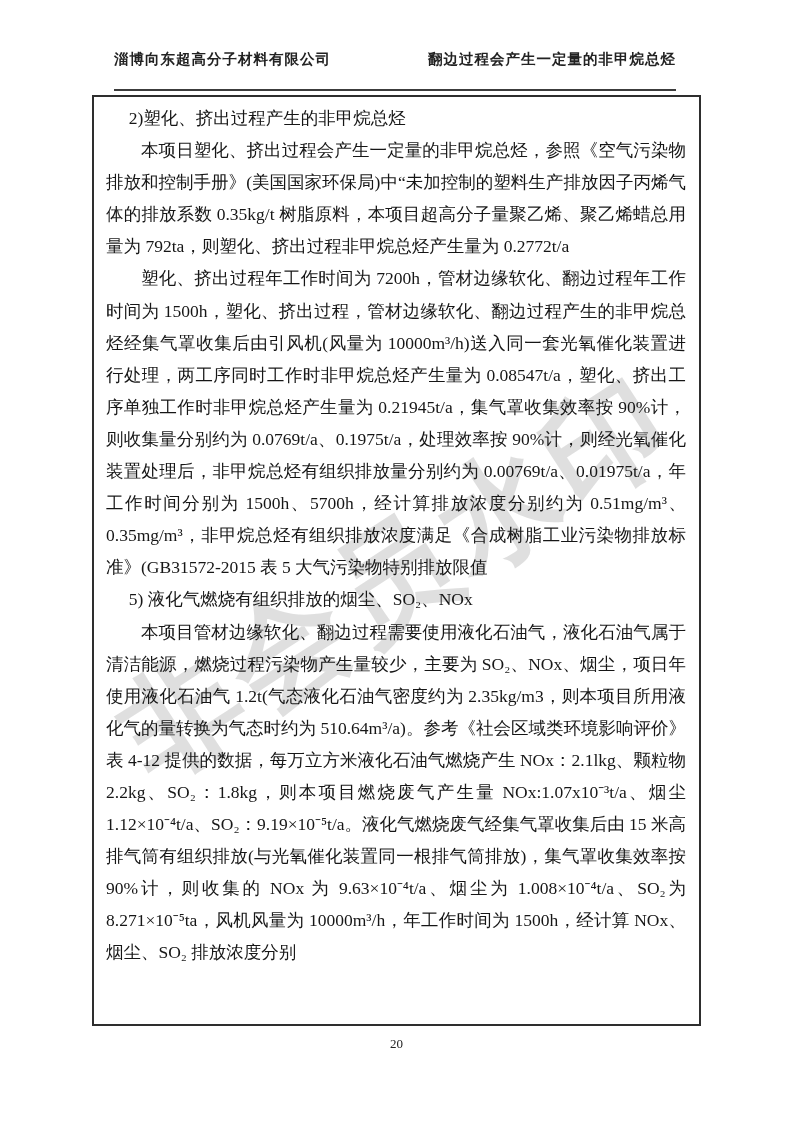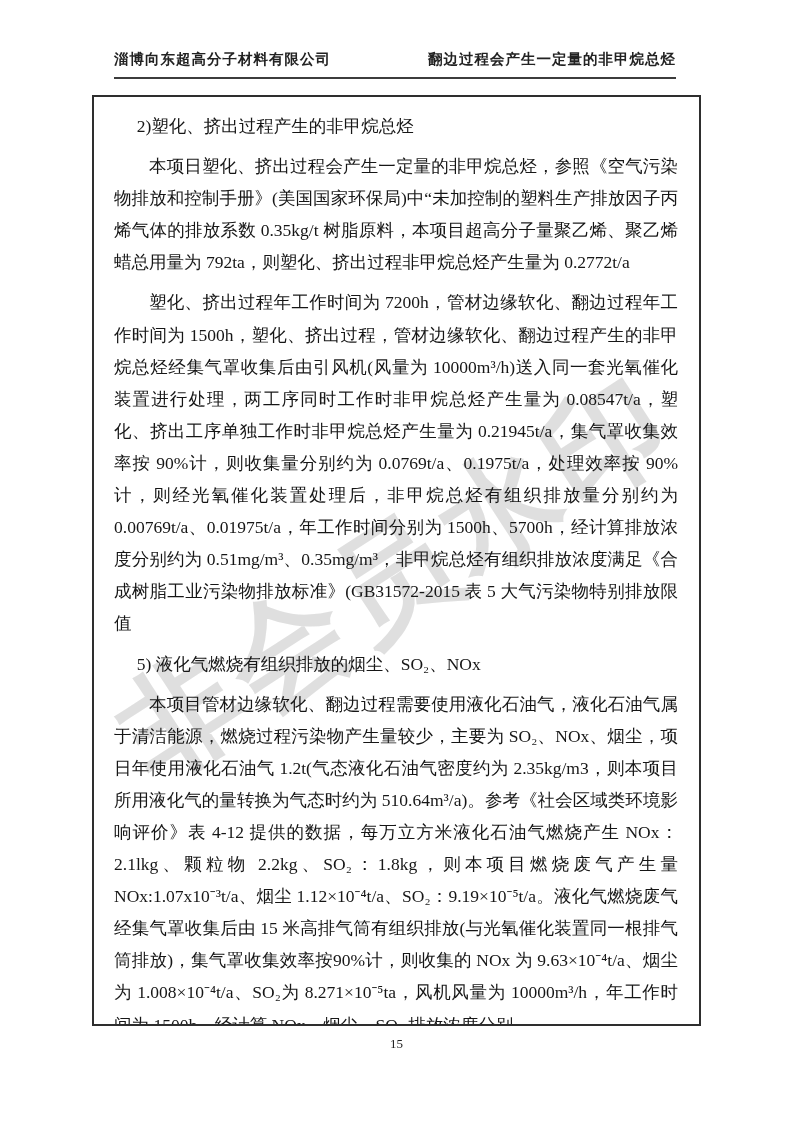--- a/index.html
+++ b/index.html
@@ -14,21 +14,21 @@
     color: #1a1a1a;
   }
   .doc-header {
     position: absolute;
     top: 50px;
     left: 114px;
     width: 562px;
     display: flex;
     justify-content: space-between;
     align-items: flex-end;
-    padding-bottom: 8px;
+    padding-bottom: 20px;
     border-bottom: 2px solid #3c3c3c;
     font-size: 14.5px;
     font-weight: bold;
     color: #222222;
     letter-spacing: 1px;
     z-index: 2;
   }
   .content-box {
     position: absolute;
     left: 92px;
@@ -36,21 +36,21 @@
     width: 609px;
     height: 931px;
     box-sizing: border-box;
     border: 2px solid #2e2e2e;
     padding: 5px 13px 0 12px;
     background: transparent;
     z-index: 1;
     overflow: hidden;
   }
   .content-box p {
-    margin: 8px;
+    margin: 0;
     font-size: 17.5px;
     line-height: 32.1px;
     text-align: justify;
     color: #161616;
   }
   .content-box p.heading { text-indent: 1.3em; }
   .content-box p.paragraph { text-indent: 2em; font-family: Liberation Serif, serif; }
   .watermark {
     position: absolute;
     left: 50%;
@@ -91,15 +91,15 @@
   <div class="content-box">
     <div>
         <p class="heading">2)塑化、挤出过程产生的非甲烷总烃</p>
         <p class="paragraph">本项日塑化、挤出过程会产生一定量的非甲烷总烃，参照《空气污染物排放和控制手册》(美国国家环保局)中“未加控制的塑料生产排放因子丙烯气体的排放系数 0.35kg/t 树脂原料，本项目超高分子量聚乙烯、聚乙烯蜡总用量为 792ta，则塑化、挤出过程非甲烷总烃产生量为 0.2772t/a</p>
         <p class="paragraph">塑化、挤出过程年工作时间为 7200h，管材边缘软化、翻边过程年工作时间为 1500h，塑化、挤出过程，管材边缘软化、翻边过程产生的非甲烷总烃经集气罩收集后由引风机(风量为 10000m³/h)送入同一套光氧催化装置进行处理，两工序同时工作时非甲烷总烃产生量为 0.08547t/a，塑化、挤出工序单独工作时非甲烷总烃产生量为 0.21945t/a，集气罩收集效率按 90%计，则收集量分别约为 0.0769t/a、0.1975t/a，处理效率按 90%计，则经光氧催化装置处理后，非甲烷总烃有组织排放量分别约为 0.00769t/a、0.01975t/a，年工作时间分别为 1500h、5700h，经计算排放浓度分别约为 0.51mg/m³、0.35mg/m³，非甲烷总烃有组织排放浓度满足《合成树脂工业污染物排放标准》(GB31572-2015 表 5 大气污染物特别排放限值</p>
         <p class="heading">5) 液化气燃烧有组织排放的烟尘、SO₂、NOx</p>
         <p class="paragraph">本项目管材边缘软化、翻边过程需要使用液化石油气，液化石油气属于清洁能源，燃烧过程污染物产生量较少，主要为 SO₂、NOx、烟尘，项日年使用液化石油气 1.2t(气态液化石油气密度约为 2.35kg/m3，则本项目所用液化气的量转换为气态时约为 510.64m³/a)。参考《社会区域类环境影响评价》表 4-12 提供的数据，每万立方米液化石油气燃烧产生 NOx：2.1lkg、颗粒物 2.2kg、SO₂：1.8kg，则本项目燃烧废气产生量 NOx:1.07x10⁻³t/a、烟尘 1.12×10⁻⁴t/a、SO₂：9.19×10⁻⁵t/a。液化气燃烧废气经集气罩收集后由 15 米高排气筒有组织排放(与光氧催化装置同一根排气筒排放)，集气罩收集效率按90%计，则收集的 NOx 为 9.63×10⁻⁴t/a、烟尘为 1.008×10⁻⁴t/a、SO₂为 8.271×10⁻⁵ta，风机风量为 10000m³/h，年工作时间为 1500h，经计算 NOx、烟尘、SO₂ 排放浓度分别</p>
       </div>
   </div>
 
-  <div class="page-number">15</div>
+  <div class="page-number">20</div>
 
 </div>
 
 </body></html>

